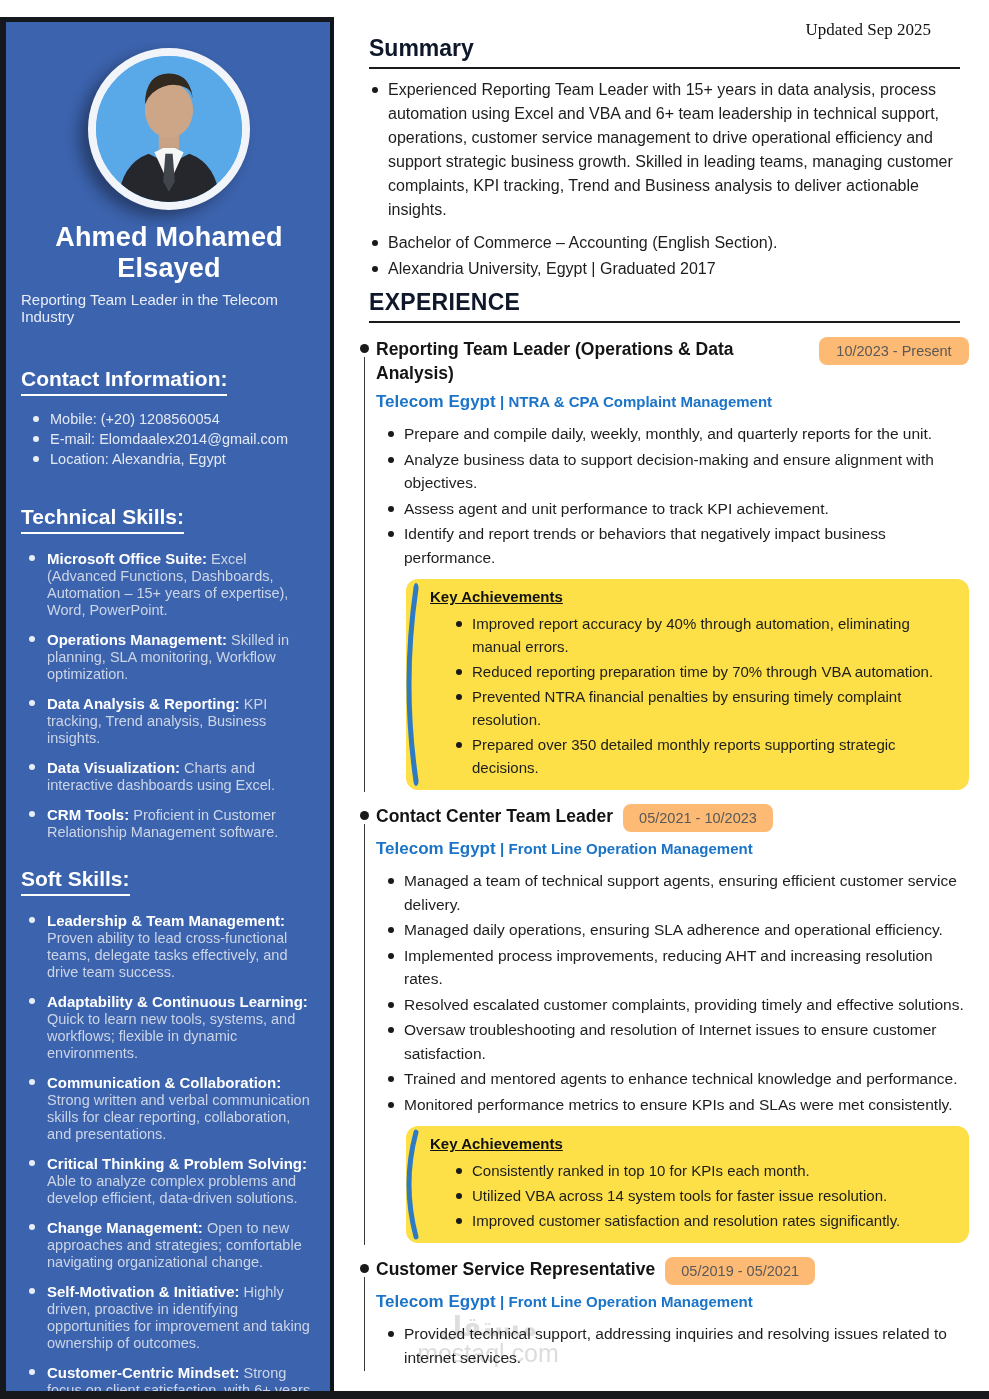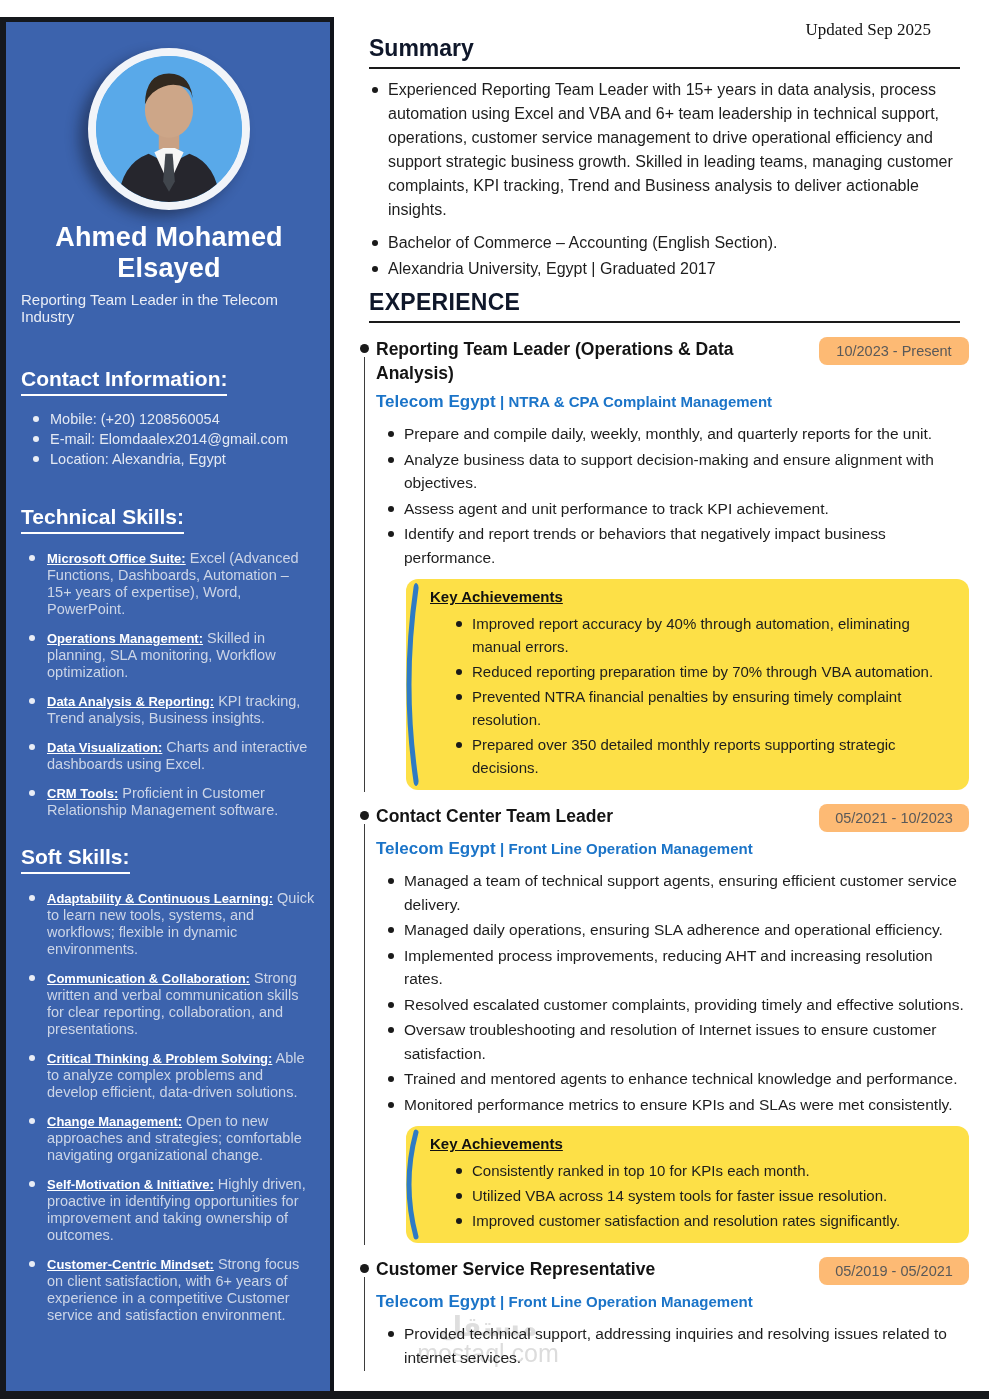--- a/index.html
+++ b/index.html
@@ -24,21 +24,21 @@
   .sb-tech { margin-top:36px; }
   .sb-soft { margin-top:26px; }
   .sb-list { list-style:none; margin:13px 0 0 12px; padding:0; }
   .sb-list li { position:relative; padding-left:17px; color:#e4e9f3; font-size:14.5px; line-height:20px; }
   .sb-list li::before { content:''; position:absolute; left:0; top:7px; width:6px; height:6px;
                         border-radius:50%; background:#e9edf6; }
   .skill-list { list-style:none; margin:16px 0 0 8px; padding:0; }
   .skill-list li { position:relative; padding-left:18px; color:#ccd5e7; font-size:14.5px; line-height:17px; margin-bottom:12px; }
   .skill-list li::before { content:''; position:absolute; left:0; top:5px; width:6px; height:6px;
                            border-radius:50%; background:#e9edf6; }
-  .skill-list .lead { color:#ffffff; font-size:13px;text-decoration:underline; }
+  .skill-list .lead { color:#ffffff; font-size:15px; }
 
   
   .main { position:relative; margin-left:334px; padding:26px 20px 0 26px; z-index:1; }
   .updated { position:absolute; top:20px; right:58px; font-family:"Liberation Serif","DejaVu Serif",serif;
              font-size:17px; color:#111; }
   .section-h { margin:9px; font-size:23px; font-weight:bold; color:#0f172a;
                border-bottom:2px solid #1a1a1a; padding-bottom:5px; }
   .caps { letter-spacing:.3px; }
   .mt-edu { margin-top:14px; }
   .mt-exp { margin-top:8px; }
@@ -48,21 +48,21 @@
   .bullets li::before { content:''; position:absolute; left:0; top:9px; width:6px; height:6px;
                         border-radius:50%; background:#1a1a1a; }
   .top-bullets li { font-size:16px; line-height:24px; }
 
   .jobs { padding-left:16px; margin-top:4px; }
   .job { position:relative; margin-top:14px; }
   .job::before { content:''; position:absolute; left:-16px; top:7px; width:9px; height:9px;
                  border-radius:50%; background:#1a1a1a; }
   .job.line::after { content:''; position:absolute; left:-12.5px; top:20px; height:calc(100% - 18px);
                      width:1.8px; background:#3d3d3d; }
-  .job-head { display:flex; justify-content:space-between; align-items:flex-start; }
+  .job-head { display:flex; align-items:flex-start; }
   .job-title { margin:0; font-size:17.5px; font-weight:bold; color:#141414; line-height:24px; }
   .date-badge { flex:0 0 auto; min-width:150px; text-align:center; background:#fdba74; color:#595959;
                 font-size:14.5px; line-height:20px; padding:4px 12px; border-radius:8px; margin-left:10px; }
   .company { margin-top:6px; color:#1b74c8; font-weight:bold; line-height:22px; }
   .company-name { font-size:17px; }
   .company-detail { font-size:15px; }
 
   .ach-box { position:relative; margin:10px 0 4px 30px; background:#fde047; border-radius:12px;
              padding:9px 18px 9px 24px; }
   .bracket { position:absolute; left:-6px; top:3px; height:calc(100% - 6px); width:20px; }
@@ -119,20 +119,21 @@
             <li><b class="lead">Operations Management:</b> Skilled in planning, SLA monitoring, Workflow optimization.</li>
             <li><b class="lead">Data Analysis &amp; Reporting:</b> KPI tracking, Trend analysis, Business insights.</li>
             <li><b class="lead">Data Visualization:</b> Charts and interactive dashboards using Excel.</li>
             <li><b class="lead">CRM Tools:</b> Proficient in Customer Relationship Management software.</li>
           </ul>
       </div>
 
       <div class="sb-soft">
         <h2 class="sb-heading">Soft Skills:</h2>
         <ul class="skill-list">
+            <li><b class="lead">Leadership &amp; Team Management:</b> Proven ability to lead cross-functional teams, delegate tasks effectively, and drive team success.</li>
             <li><b class="lead">Adaptability &amp; Continuous Learning:</b> Quick to learn new tools, systems, and workflows; flexible in dynamic environments.</li>
             <li><b class="lead">Communication &amp; Collaboration:</b> Strong written and verbal communication skills for clear reporting, collaboration, and presentations.</li>
             <li><b class="lead">Critical Thinking &amp; Problem Solving:</b> Able to analyze complex problems and develop efficient, data-driven solutions.</li>
             <li><b class="lead">Change Management:</b> Open to new approaches and strategies; comfortable navigating organizational change.</li>
             <li><b class="lead">Self-Motivation &amp; Initiative:</b> Highly driven, proactive in identifying opportunities for improvement and taking ownership of outcomes.</li>
             <li><b class="lead">Customer-Centric Mindset:</b> Strong focus on client satisfaction, with 6+ years of experience in a competitive Customer service and satisfaction environment.</li>
           </ul>
       </div>
 
     </div>

